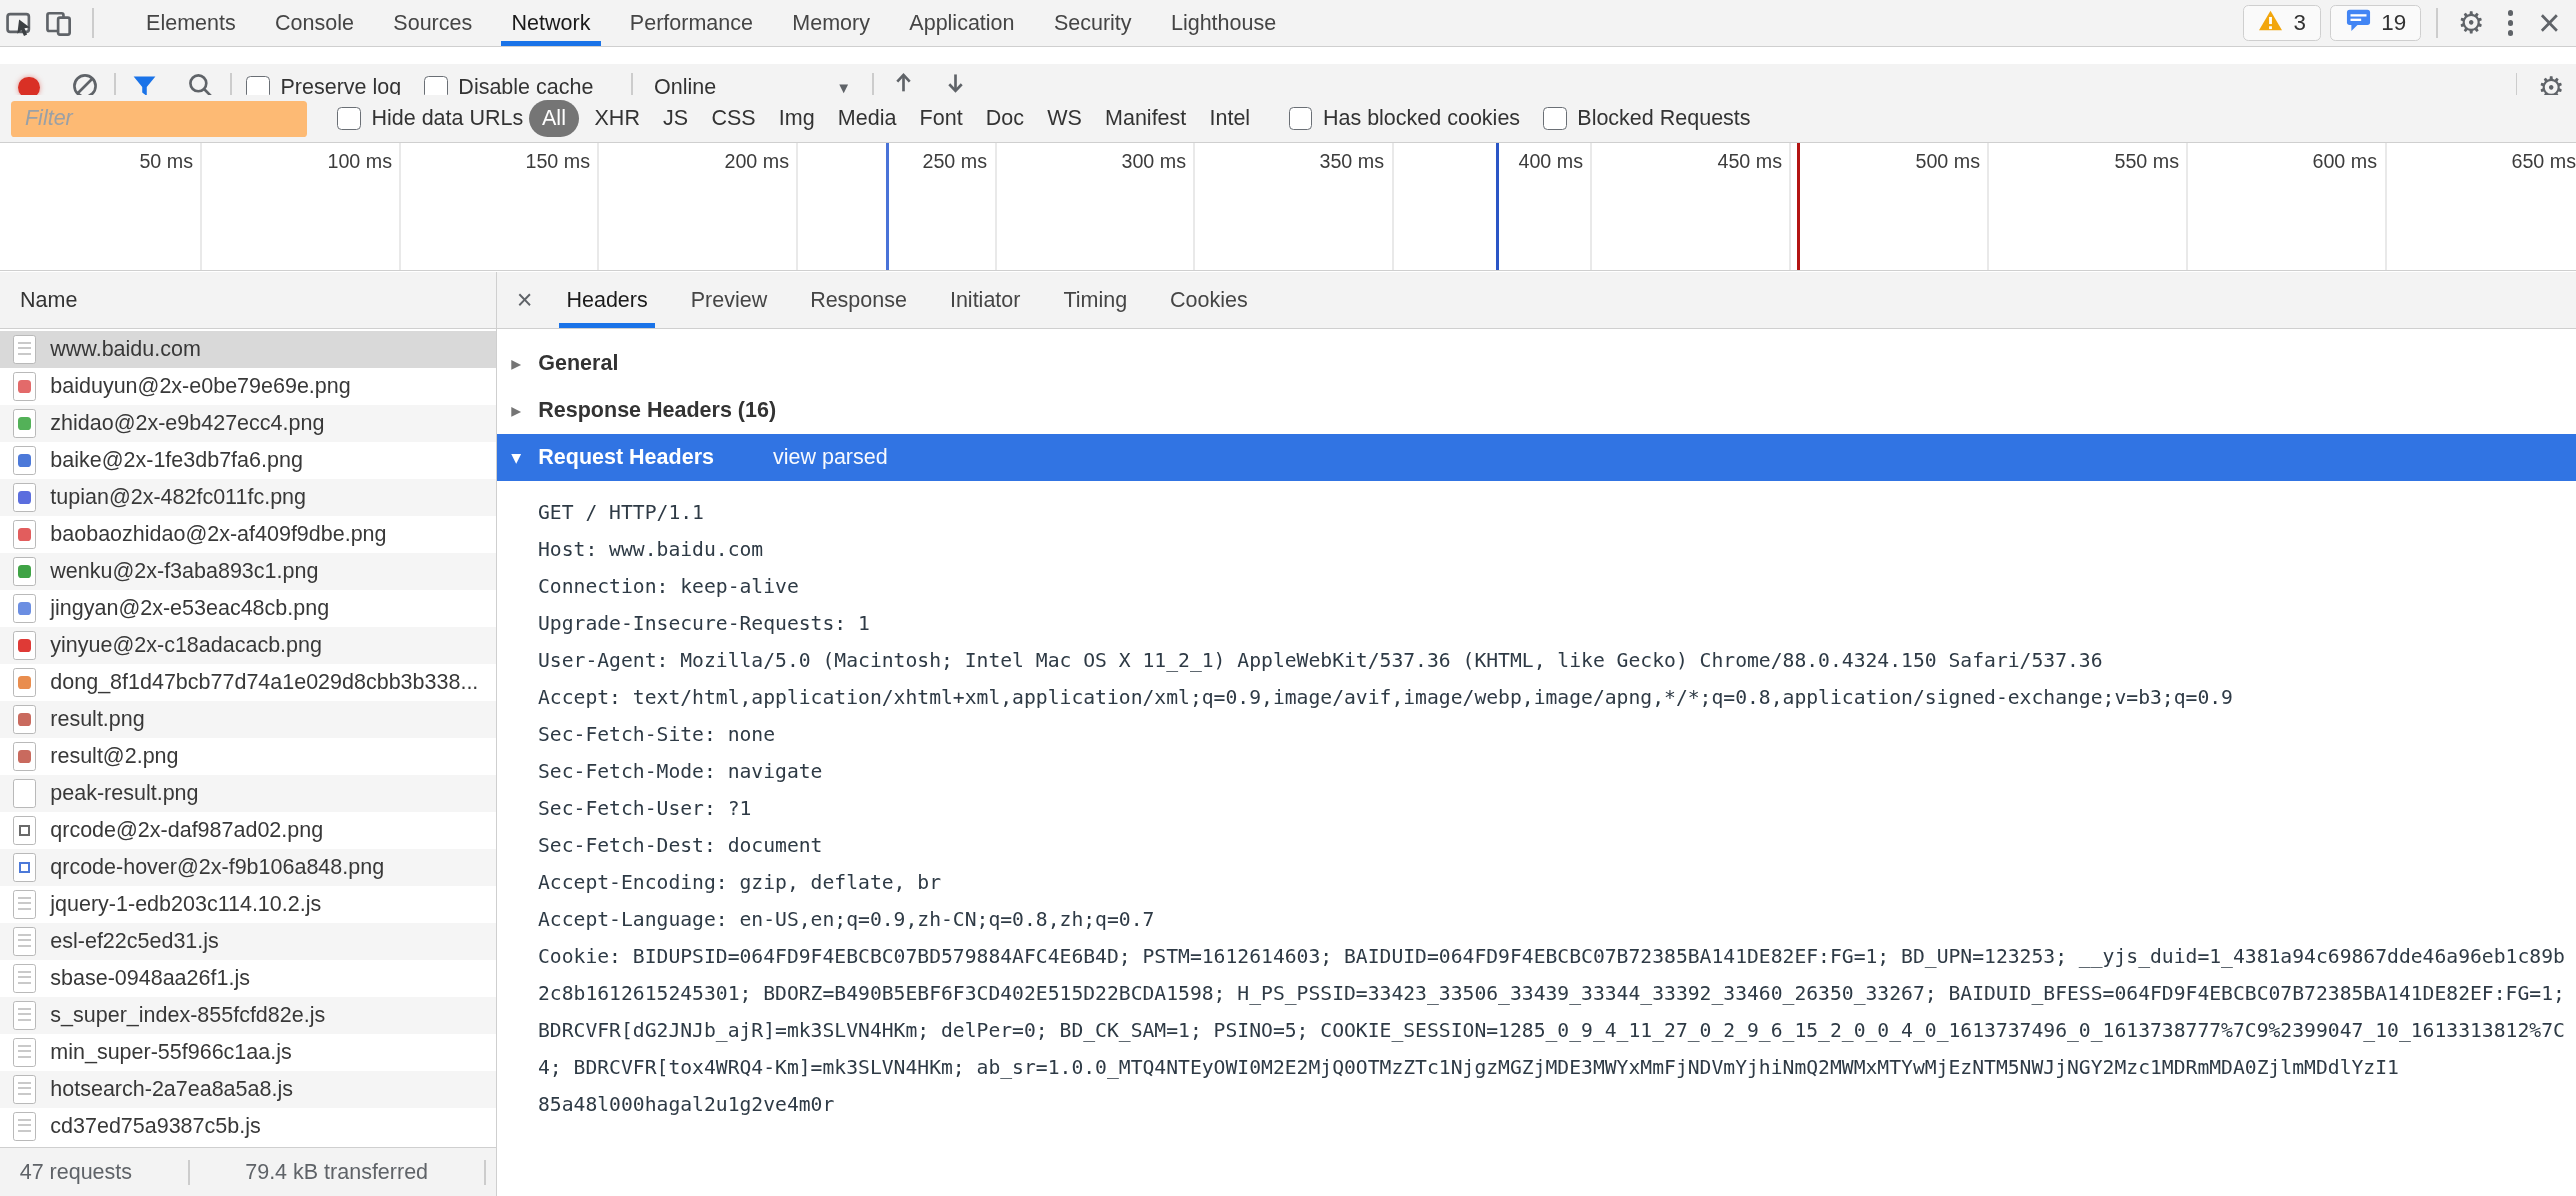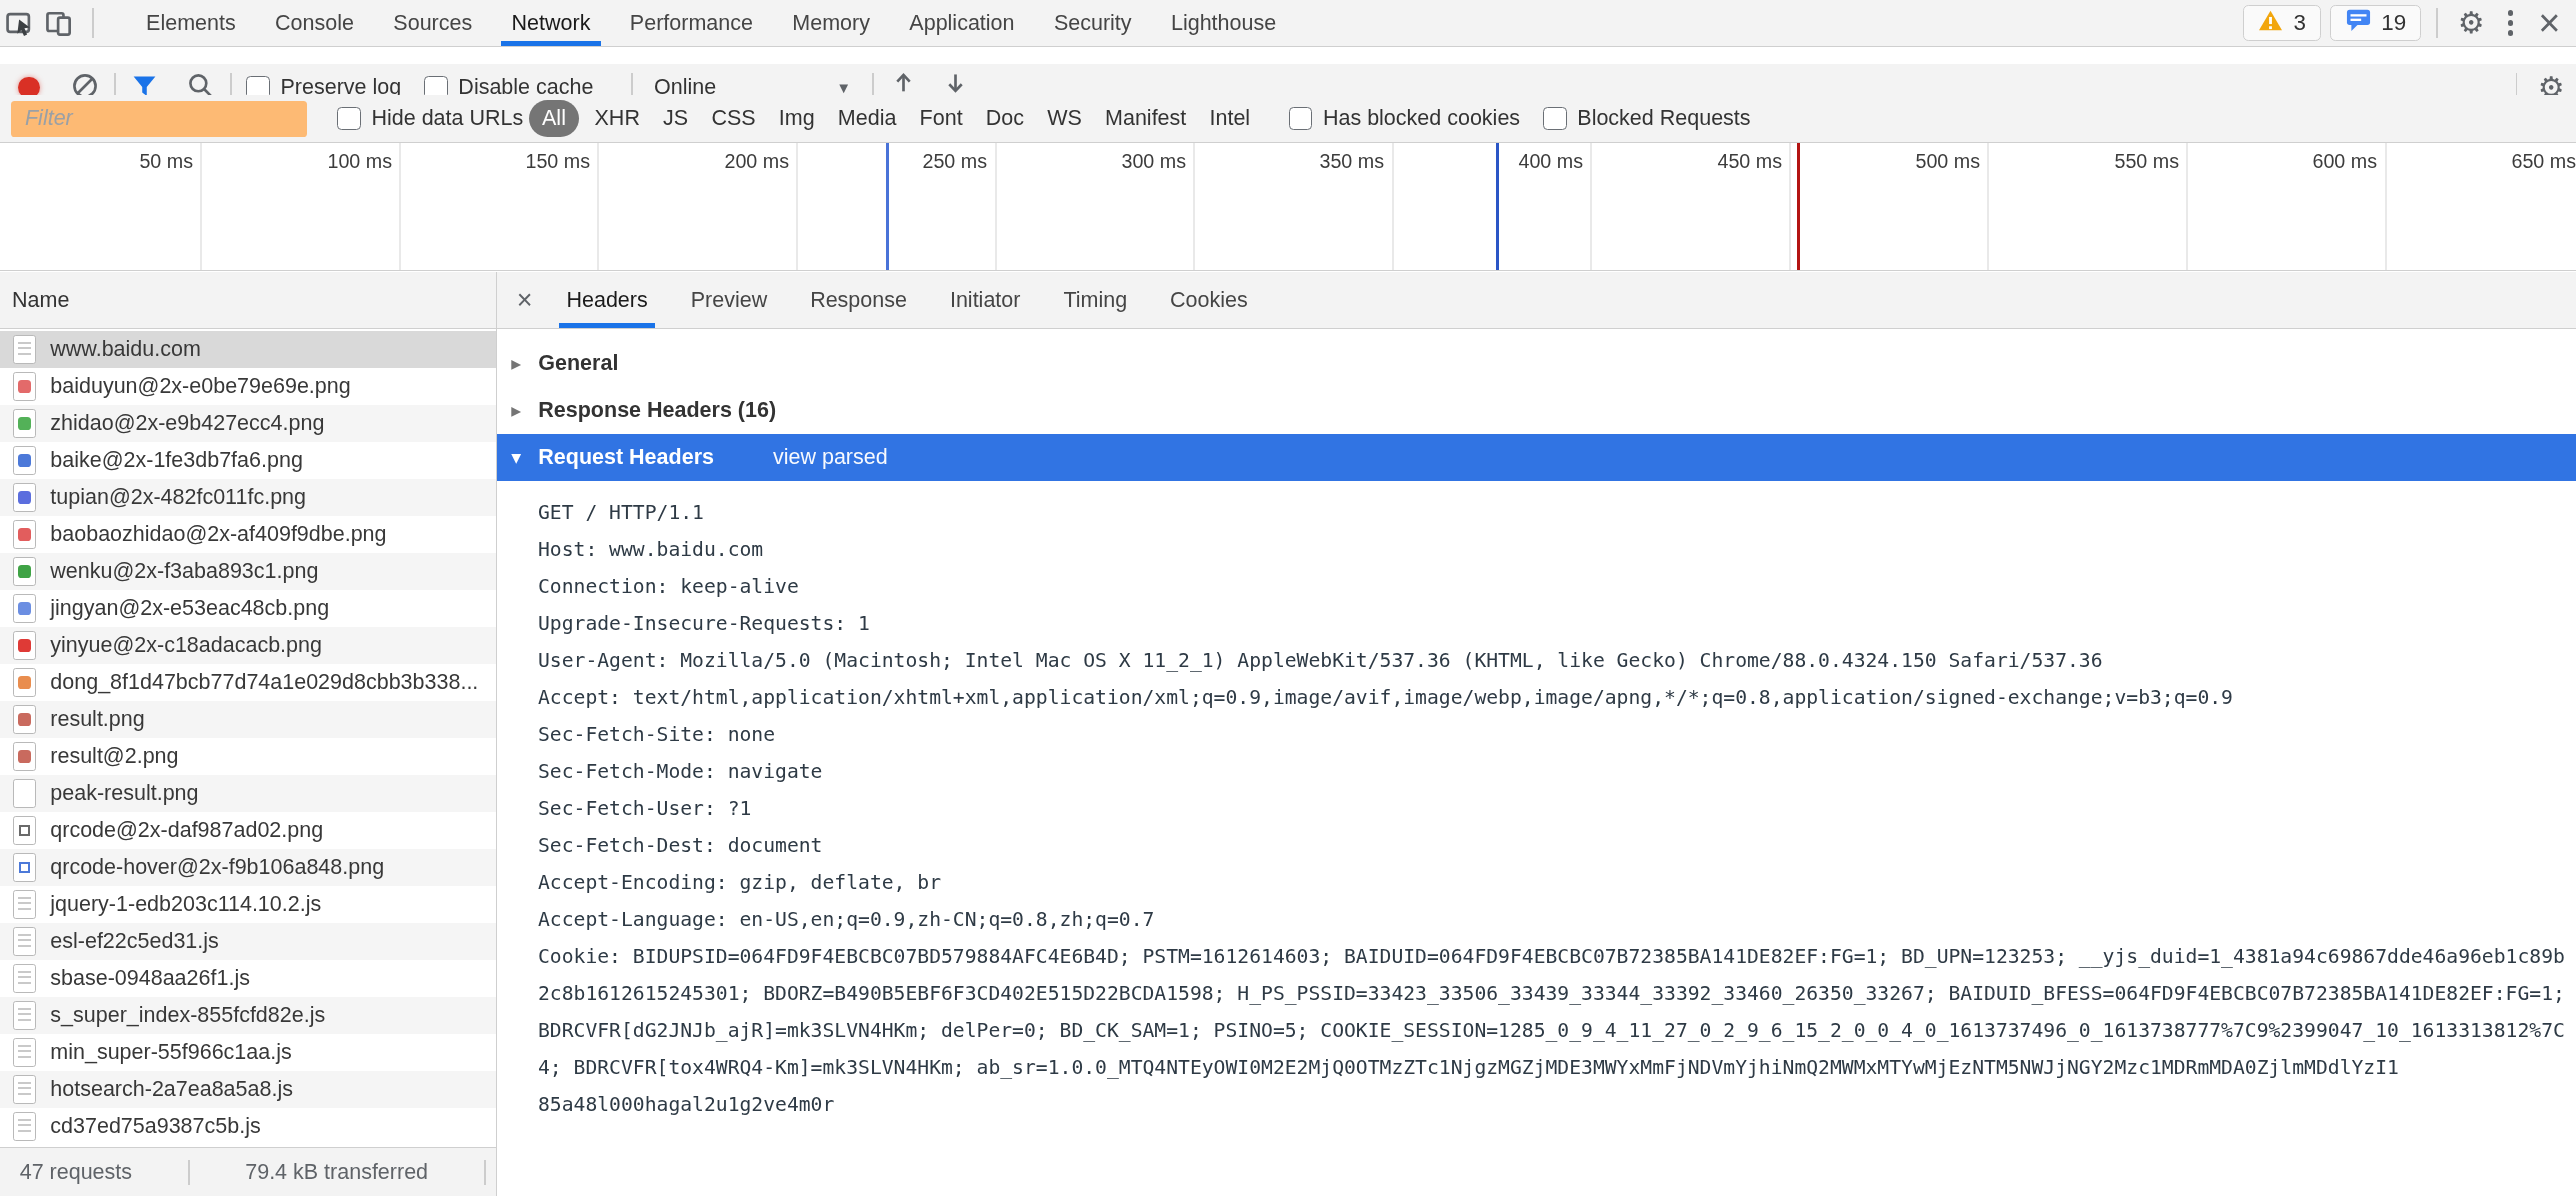--- a/index.html
+++ b/index.html
@@ -40,21 +40,21 @@
   
   #timeline{position:absolute;top:143px;left:0;right:0;height:127px;background:#fff;
             border-bottom:1.8px solid #cfcfcf;overflow:hidden;box-sizing:content-box;}
   .tl-grid{position:absolute;top:0;bottom:0;width:1.8px;background:#e9e9e9;}
   .tl-label{position:absolute;top:7.2px;width:134px;text-align:right;font-size:19.7px;color:#3c3c3c;white-space:nowrap;}
   .tl-marker{position:absolute;top:0;bottom:0;width:2.7px;}
   
   #main{position:absolute;top:272px;bottom:0;left:0;right:0;display:flex;}
   #left{width:496px;flex:none;border-right:1.8px solid #cfcfcf;position:relative;background:#fff;overflow:hidden;}
   #name-header{height:57px;border-bottom:1.8px solid #cfcfcf;background:#f3f3f3;display:flex;align-items:center;
-               padding-left:12px;font-size:21.5px;color:#333;box-sizing:border-box;}
+               padding-left:20px;font-size:21.5px;color:#333;box-sizing:border-box;}
   #request-list{position:absolute;top:59px;left:0;right:0;bottom:50px;overflow:hidden;}
   .req-row{height:37px;display:flex;align-items:center;padding-left:12.5px;font-size:21.5px;color:#383838;
            white-space:nowrap;overflow:hidden;box-sizing:border-box;}
   .req-row.odd{background:#f5f5f5;}
   .req-row.selected{background:#d9d9d9;}
   .ficon{width:21.5px;height:27px;border:1.8px solid #b9b9b9;border-radius:2.7px;background:#fff;margin-right:14.3px;
          display:flex;align-items:center;justify-content:center;flex:none;}
   .dlines{width:12.5px;height:16px;background:repeating-linear-gradient(#c9c9c9 0 1.8px,transparent 1.8px 5.4px);}
   .idot{width:12.5px;height:12.5px;border-radius:3.6px;}
   .iqr{width:10.7px;height:10.7px;border:2.7px solid #666;box-sizing:border-box;}

